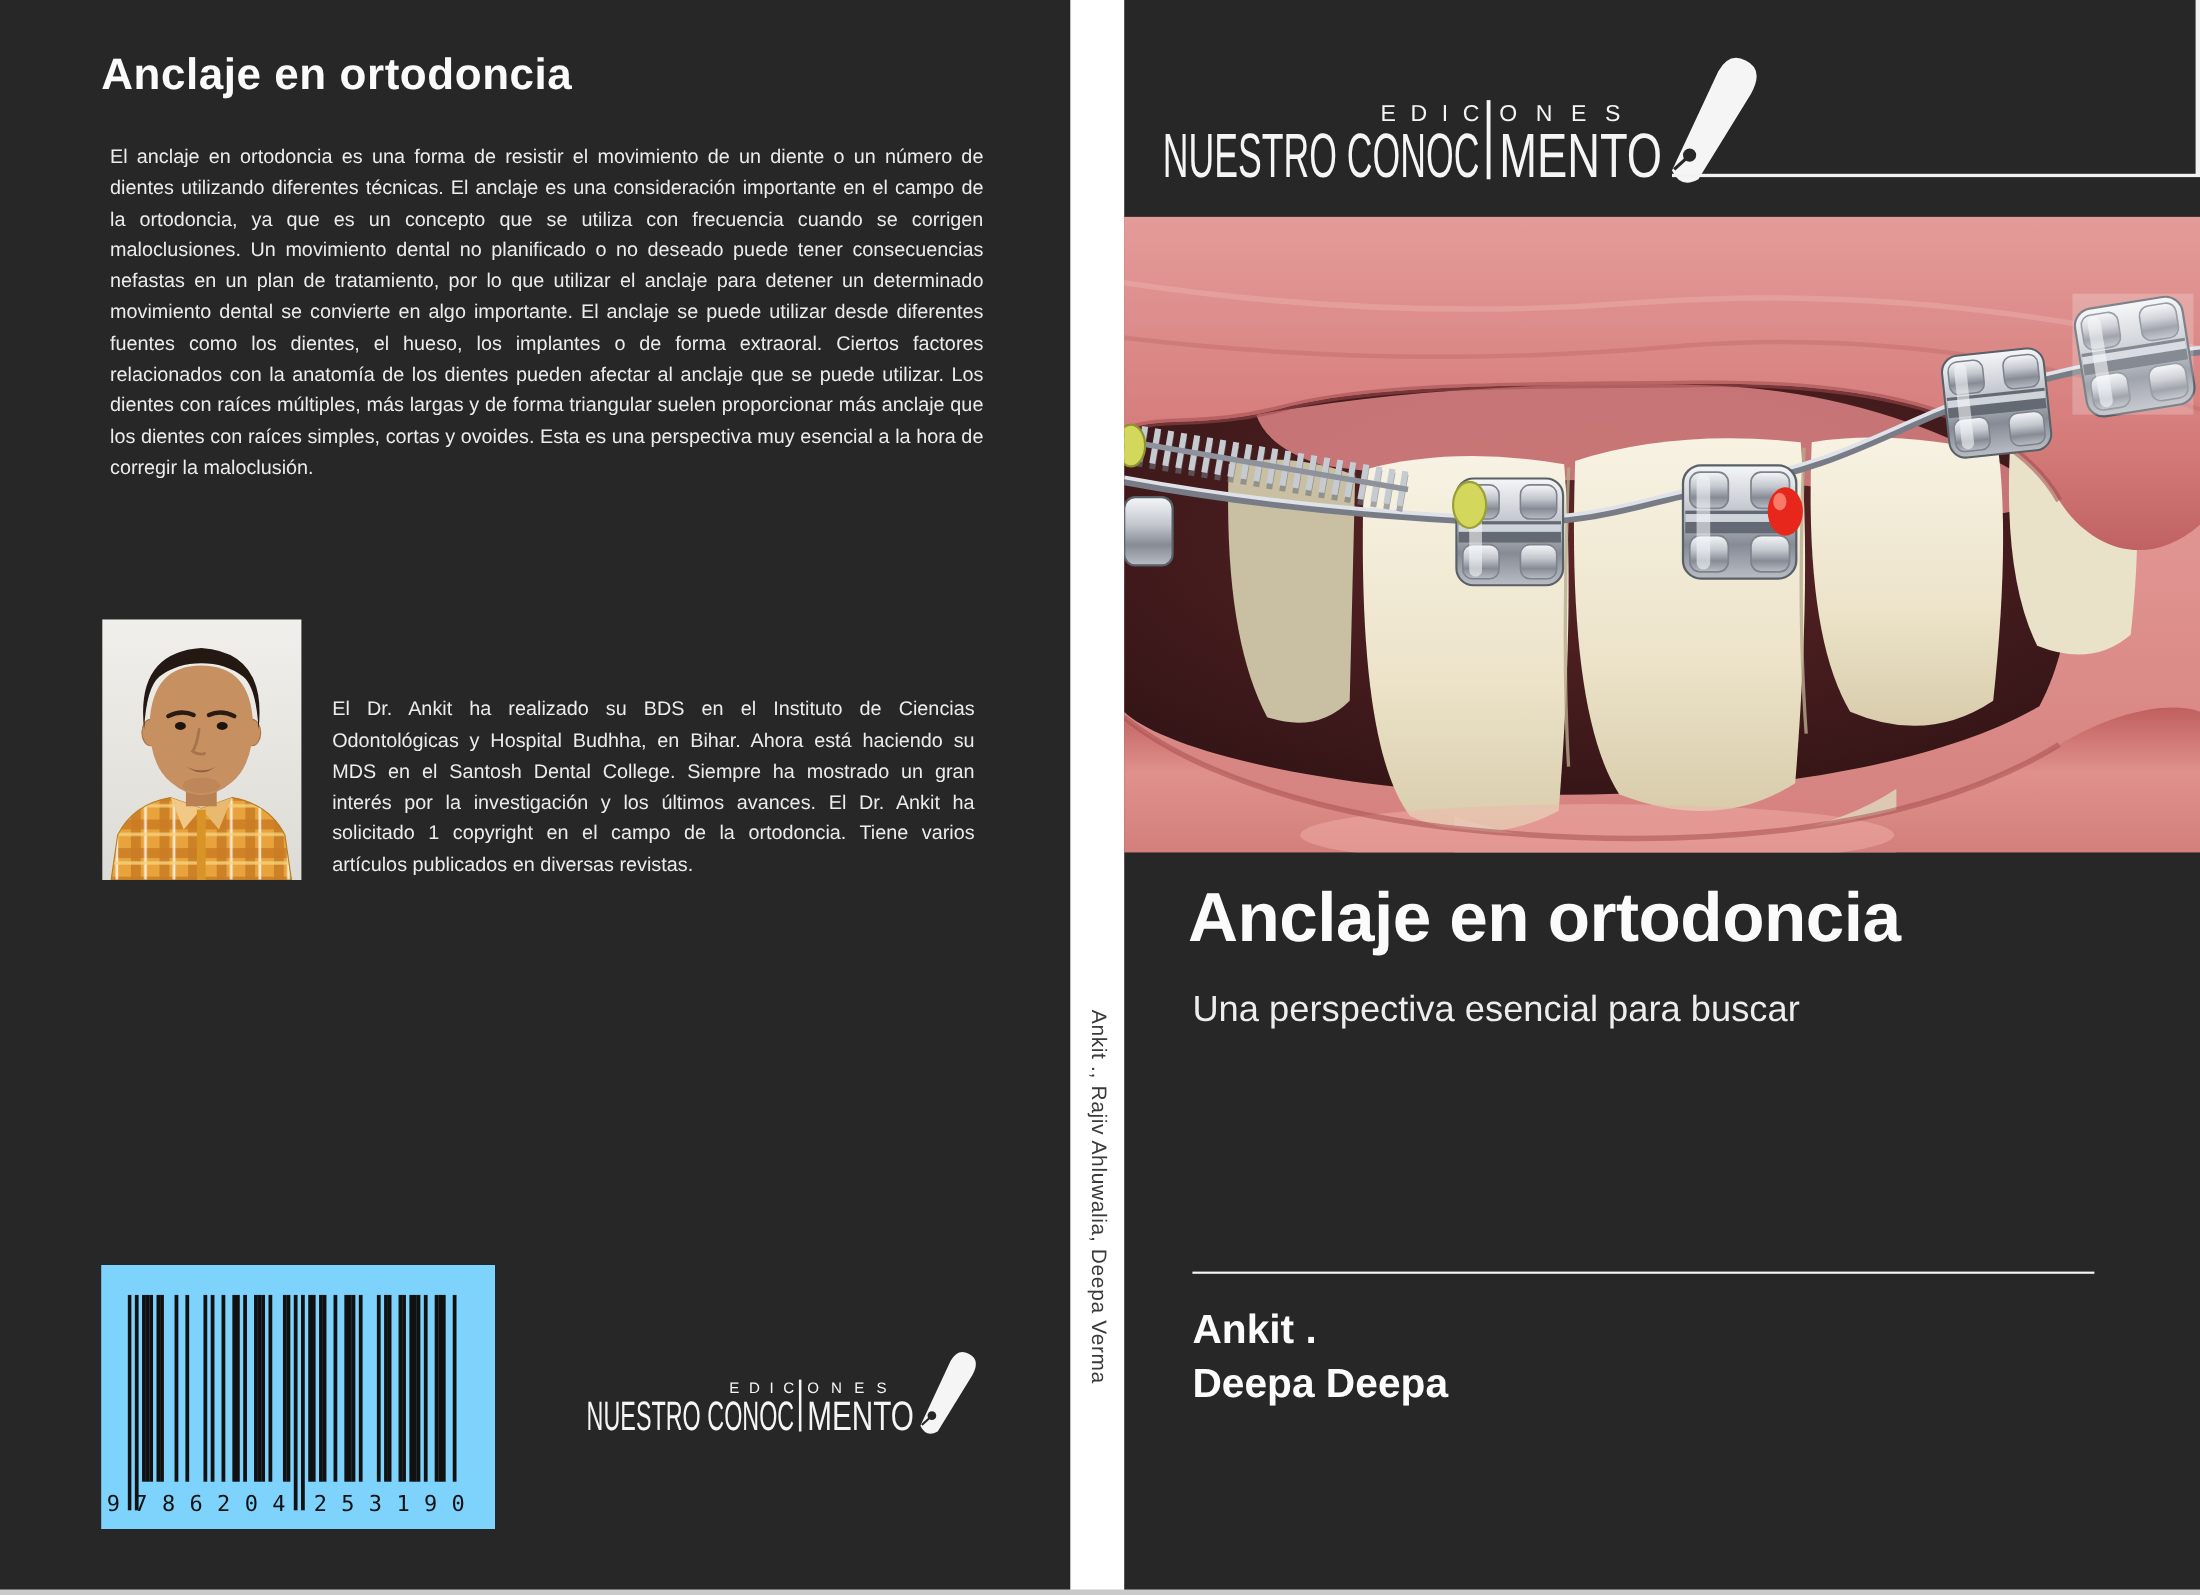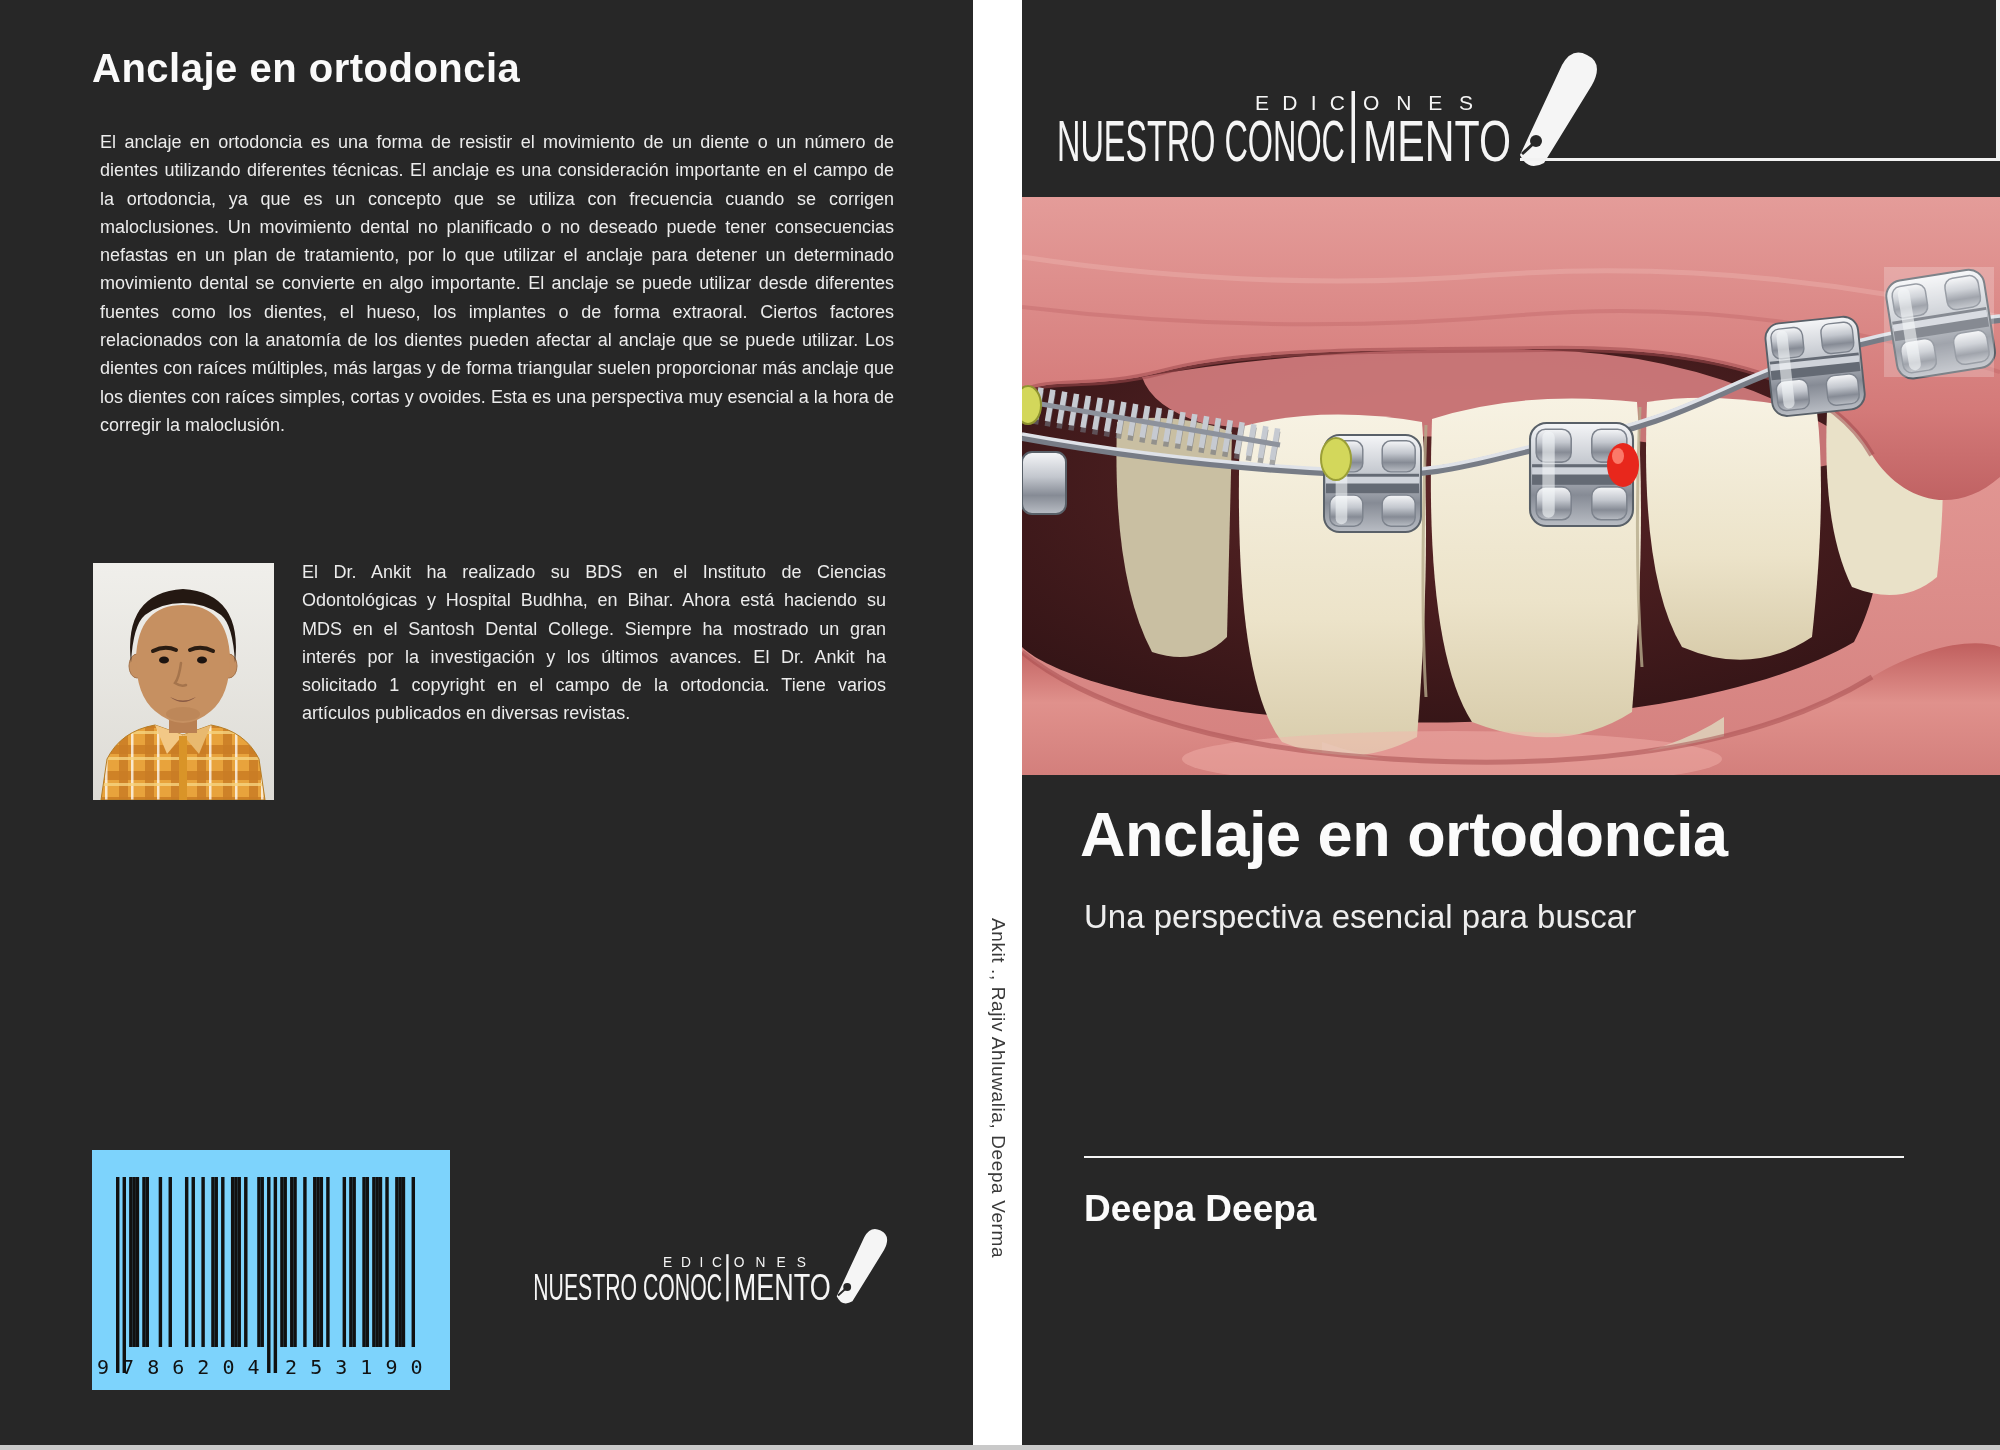--- a/index.html
+++ b/index.html
@@ -12,21 +12,21 @@
   .back-title{
     position:absolute;left:92px;top:46px;margin:0;
     font-size:40px;font-weight:700;letter-spacing:.5px;color:#fafafa;
   }
   .back-desc{
     position:absolute;left:100px;top:128px;width:794px;margin:0;
     font-size:18px;line-height:28.3px;text-align:justify;color:#ececec;
   }
   .author-row{
     position:absolute;left:92px;top:563px;width:794px;
-    display:flex;gap:27px;align-items:flex-start;
+    display:flex;gap:27px;align-items:flex-end;
   }
   .author-photo{width:183px;height:237px;flex:0 0 183px;display:block;}
   .author-bio{
     flex:1;margin:-5px 0 0 0;font-size:18px;line-height:28.3px;
     text-align:justify;color:#ececec;
   }
   
   .barcode-box{
     position:absolute;left:92px;top:1150px;width:358px;height:240px;
     background:#7dd3fc;
@@ -286,18 +286,19 @@
       <use href="#bracket" transform="translate(742,128) scale(0.93) rotate(-6)"></use>
       <use href="#bracket" transform="translate(862,86) scale(0.99) rotate(-9)"></use>
       <rect x="862" y="70" width="110" height="110" fill="#ffffff" opacity=".22"></rect>
     </svg>
 
     <h2 class="front-title">Anclaje en ortodoncia</h2>
     <p class="front-subtitle">Una perspectiva esencial para buscar</p>
 
     <div class="front-rule"></div>
     <div class="front-authors">
+      <div class="front-author">Ankit .</div>
       <div class="front-author">Deepa Deepa</div>
     </div>
   </section>
 
   <div class="bottom-strip"></div>
 </div>
 
 </body></html>

